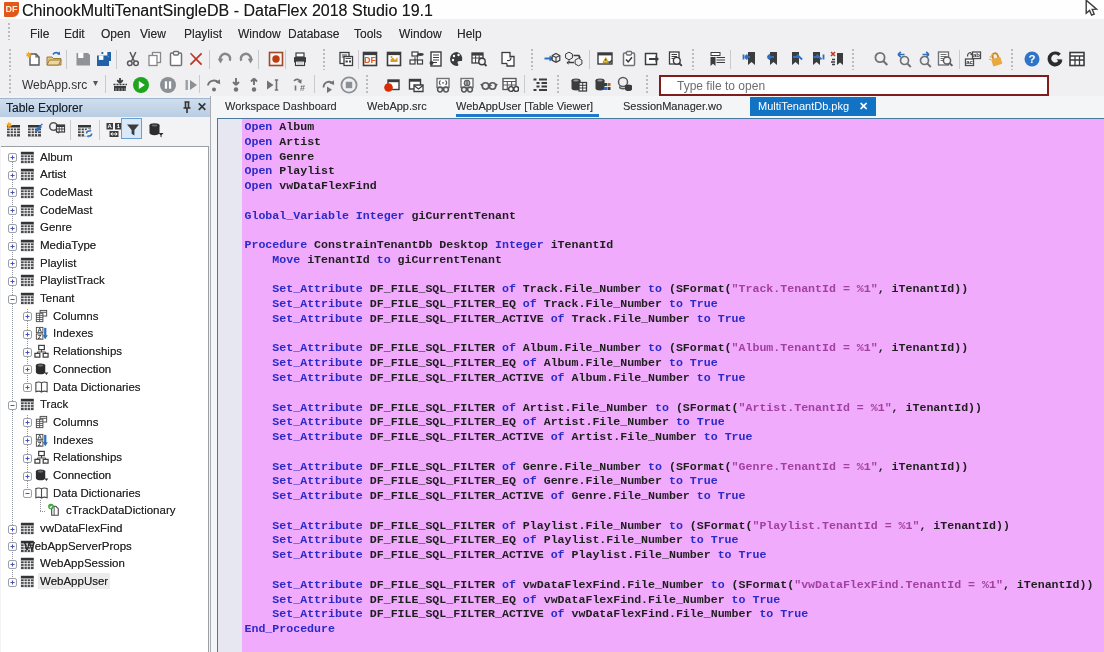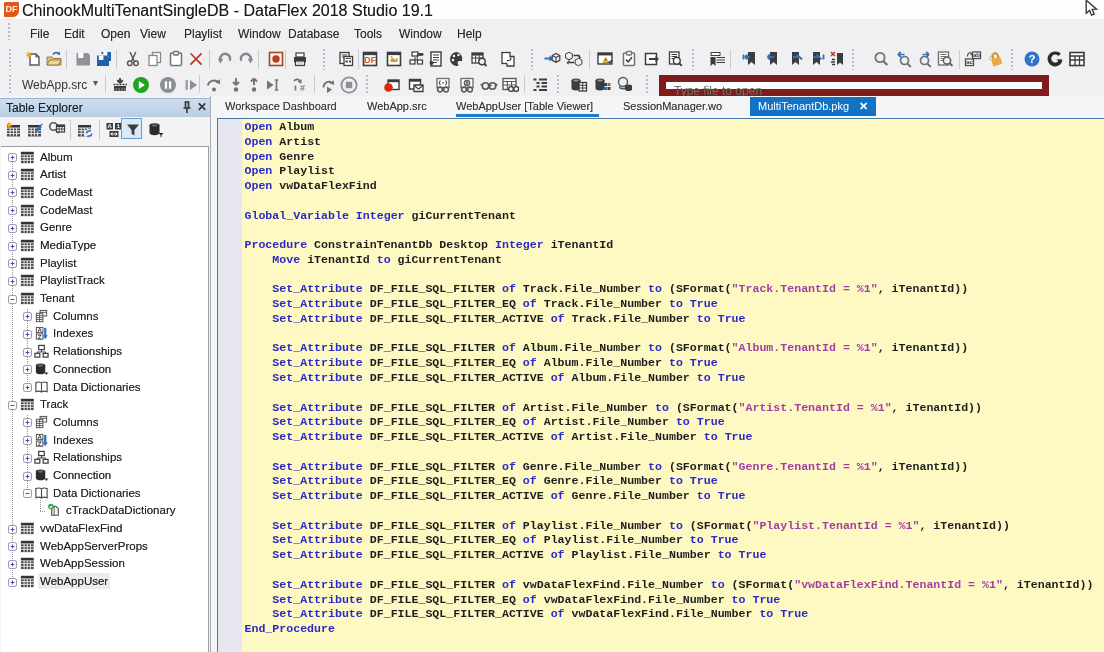--- a/index.html
+++ b/index.html
@@ -9,21 +9,21 @@
 #ttext { position:absolute; left:22px; top:2px; font-size:16px; color:#1a1a1a; text-shadow:0 0 .5px rgba(20,20,20,.5); }
 #menubar { }
 .mi { position:absolute; top:26.5px; font-size:12px; color:#2a2a2a; text-shadow:0 0 .5px rgba(30,30,30,.5); }
 .grip { position:absolute; width:5px; background-image:radial-gradient(circle, #b9bcc2 1px, transparent 1.2px); background-size:4px 4px; }
 .tsep { position:absolute; width:1px; background:#c8cace; }
 .ic { position:absolute; }
 #tb1 { }
 #tb2 { }
 .ddl { position:absolute; left:22px; top:78px; font-size:12px; color:#333; }
 .dda { position:absolute; left:93px; top:77px; font-size:10px; color:#555; }
-#typebox { position:absolute; left:659px; top:75px; width:390px; height:21px; background:#fff; border:7px solid #7f1d1d; font-size:12px; color:#6e6e6e; padding-left:8px; line-height:19px; }
+#typebox { position:absolute; left:659px; top:75px; width:390px; height:21px; background:#fff; border:2px solid #7f1d1d; font-size:12px; color:#6e6e6e; padding-left:16px; line-height:19px; }
 #panel { }
 #panelbg { position:absolute; left:0; top:96px; width:211px; height:556px; background:#f3f3f5; }
 #phead { position:absolute; left:0; top:98px; width:211px; height:18.5px; background:linear-gradient(#cfdeee,#b9cde2); border-top:1px solid #9eb6cf; }
 #phead .t { position:absolute; left:6px; top:2px; font-size:12px; color:#15212e; text-shadow:0 0 .5px rgba(20,30,40,.5); }
 #pin { position:absolute; left:181px; top:2px; width:12px; height:14px; }
 #pclose { position:absolute; left:197px; top:1px; font-size:12px; color:#333; font-weight:bold; }
 .selbox { position:absolute; left:121px; top:118px; width:21px; height:21px; background:#d9e9f7; border:1px solid #66a0d1; }
 #ptree { position:absolute; left:1px; top:146px; width:208px; height:506px; background:#fff; border-top:1px solid #9aa0a6; border-right:1px solid #9aa0a6; }
 #panel-rborder { position:absolute; left:210px; top:96px; width:1px; height:556px; background:#a8abaf; }
 .trow { position:absolute; left:0; width:208px; height:17.69px; }
@@ -33,21 +33,21 @@
 .tt.sel { background:#ececec; outline:2px solid #ececec; }
 .vg { position:absolute; width:1px; background-image:linear-gradient(#8f949c 1px, transparent 1px); background-size:1px 2px; }
 .hg { position:absolute; height:1px; background-image:linear-gradient(90deg,#8f949c 1px, transparent 1px); background-size:2px 1px; }
 #editor { }
 #editorbg { position:absolute; left:211px; top:96px; width:893px; height:556px; background:#f4f5f7; }
 .tab { position:absolute; top:97px; height:19px; font-size:11px; color:#383838; line-height:19px; text-shadow:0 0 .5px rgba(40,40,40,.5); }
 #tabact { position:absolute; top:97px; height:19px; background:#1273c5; color:#fff; font-size:11px; line-height:19px; padding:0 8px; }
 #tabact .x { margin-left:10px; font-weight:bold; font-size:11px; }
 #tabund { position:absolute; left:456px; top:114px; width:143px; height:3px; background:#1e7ac9; }
 #sepline { position:absolute; left:217px; top:117.5px; width:887px; height:1.5px; background:#48799f; }
-#econtent { position:absolute; left:217px; top:119px; width:887px; height:533px; background:#fef9c3; border-left:1.5px solid #3e7ab8; }
+#econtent { position:absolute; left:217px; top:119px; width:887px; height:533px; background:#f0abfc; border-left:1.5px solid #3e7ab8; }
 #emargin { position:absolute; left:0; top:0; width:24px; height:533px; background:#e7e7f1; }
 #code { position:absolute; left:26.5px; top:1px; font-family:"Liberation Mono",monospace; font-size:11.6px; line-height:14.76px; font-weight:bold; color:#1e1e1e; white-space:pre; }
 #code i { font-style:normal; color:#2a2ac8; }
 #code u { text-decoration:none; color:#a23fa2; }
 </style></head>
 <body>
 <div id="app">
   <div id="titlebar">
       <div id="dficon">DF</div>
       <div id="ttext">ChinookMultiTenantSingleDB - DataFlex 2018 Studio 19.1</div>
@@ -792,21 +792,21 @@
           <rect x="0.5" y="0.5" width="8" height="8" rx="1.6" fill="#fdfdfd" stroke="#999ea6"></rect>
           <path d="M2.5 4.5h4" stroke="#4a50c8" stroke-width="1"></path>
           <path d="M4.5 2.5v4" stroke="#4a50c8" stroke-width="1"></path>
         </svg>
         <svg class="ti" style="left:20px" viewBox="0 0 16 16">
           <rect x="1" y="2" width="13.5" height="12" fill="#48494b"></rect>
           <rect x="1" y="2" width="13.5" height="3.2" fill="#333436"></rect>
           <path d="M1 5.2h13.5M1 8.1h13.5M1 11h13.5" stroke="#fafafa" stroke-width="0.9" fill="none"></path>
           <path d="M4.4 5.2v8.8M7.75 5.2v8.8M11.1 5.2v8.8" stroke="#fafafa" stroke-width="0.9" fill="none"></path>
         </svg>
-        <span class="tt" style="left:40px">WebAppServerProps</span>
+        <span class="tt" style="left:24px">WebAppServerProps</span>
       </div>
 <div class="trow" style="top:555.67px">
         <svg class="exp" style="left:8px" width="9" height="9" viewBox="0 0 9 9">
           <rect x="0.5" y="0.5" width="8" height="8" rx="1.6" fill="#fdfdfd" stroke="#999ea6"></rect>
           <path d="M2.5 4.5h4" stroke="#4a50c8" stroke-width="1"></path>
           <path d="M4.5 2.5v4" stroke="#4a50c8" stroke-width="1"></path>
         </svg>
         <svg class="ti" style="left:20px" viewBox="0 0 16 16">
           <rect x="1" y="2" width="13.5" height="12" fill="#48494b"></rect>
           <rect x="1" y="2" width="13.5" height="3.2" fill="#333436"></rect>

